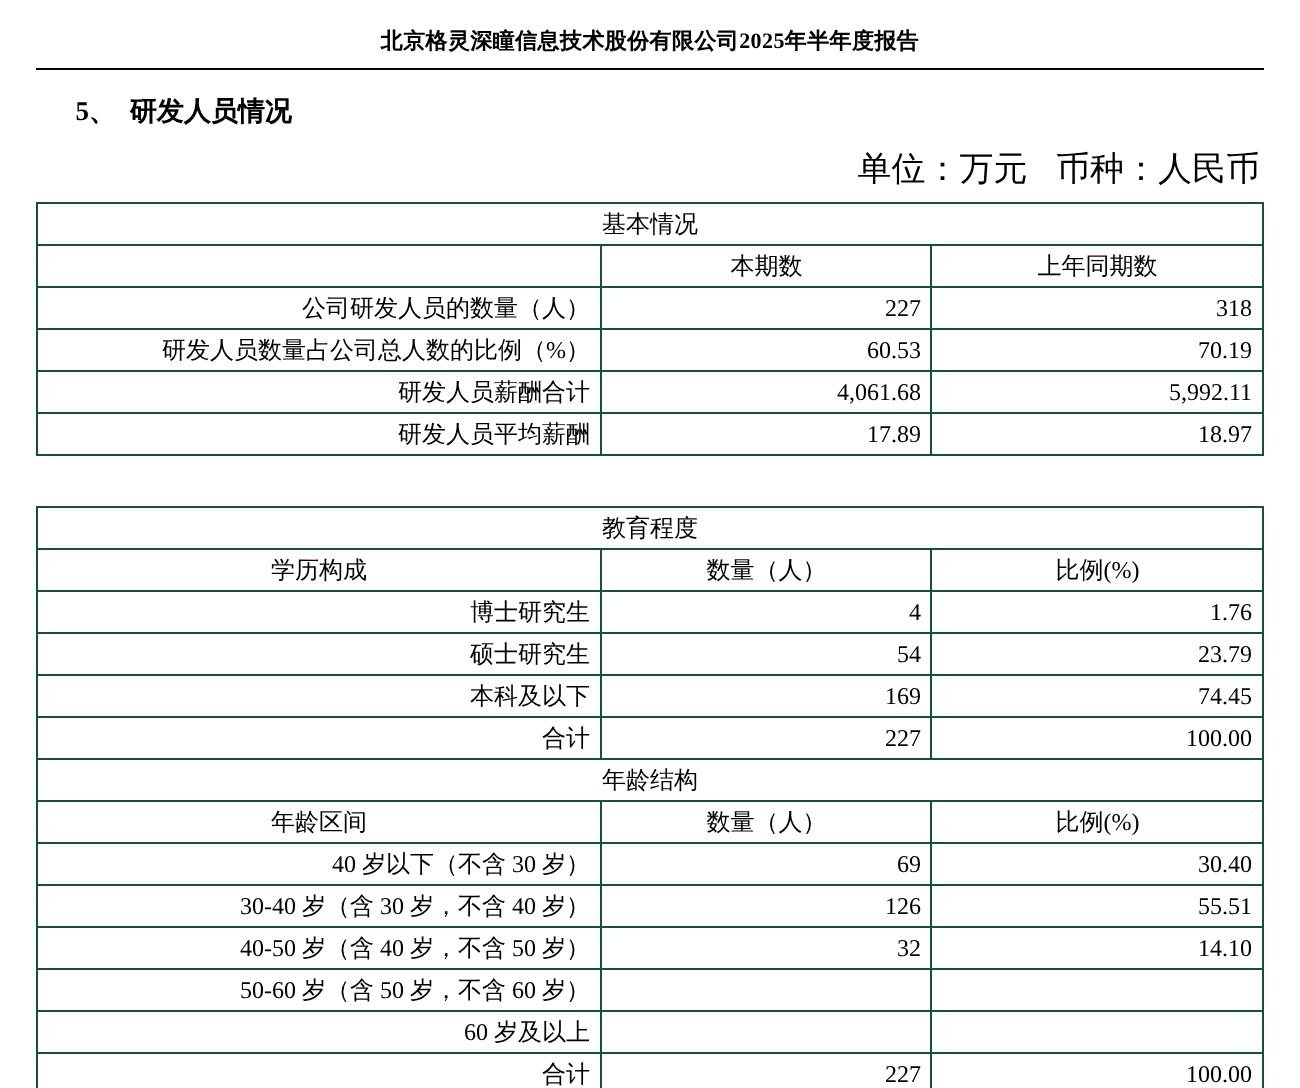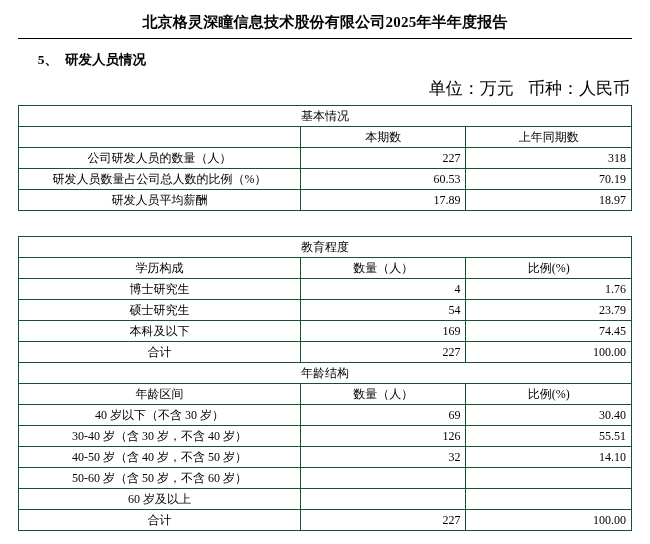--- a/index.html
+++ b/index.html
@@ -16,21 +16,21 @@
   }
   .page {
     position: relative;
     width: 650px;
     height: 544px;
     box-sizing: border-box;
     padding: 0 18px;
   }
   .header {
     text-align: center;
-    font-size: 15px;
+    font-size: 11px;
     font-weight: bold;
     padding-top: 13px;
     padding-bottom: 6px;
     letter-spacing: 0.2px;
   }
   .header-rule {
     border-bottom: 1px solid #000;
     margin: 0 0 12px 0;
   }
   .section-title {
@@ -70,21 +70,21 @@
     overflow: hidden;
   }
   .band {
     text-align: center;
     font-weight: normal;
   }
   .ch {
     text-align: center;
   }
   .lbl {
-    text-align: center;
+    text-align: right;
   }
   .num {
     text-align: right;
     padding-right: 7px;
   }
   .c1 { width: 46%; }
   .c2 { width: 27%; }
   .c3 { width: 27%; }
 </style>
 </head>
@@ -123,20 +123,25 @@
         <td class="lbl">公司研发人员的数量（人）</td>
         <td class="num">227</td>
         <td class="num">318</td>
       </tr>
       <tr>
         <td class="lbl">研发人员数量占公司总人数的比例（%）</td>
         <td class="num">60.53</td>
         <td class="num">70.19</td>
       </tr>
       <tr>
+        <td class="lbl">研发人员薪酬合计</td>
+        <td class="num">4,061.68</td>
+        <td class="num">5,992.11</td>
+      </tr>
+      <tr>
         <td class="lbl">研发人员平均薪酬</td>
         <td class="num">17.89</td>
         <td class="num">18.97</td>
       </tr>
     </tbody>
   </table>
 
   <table class="grid">
     <colgroup>
         <col class="c1">

